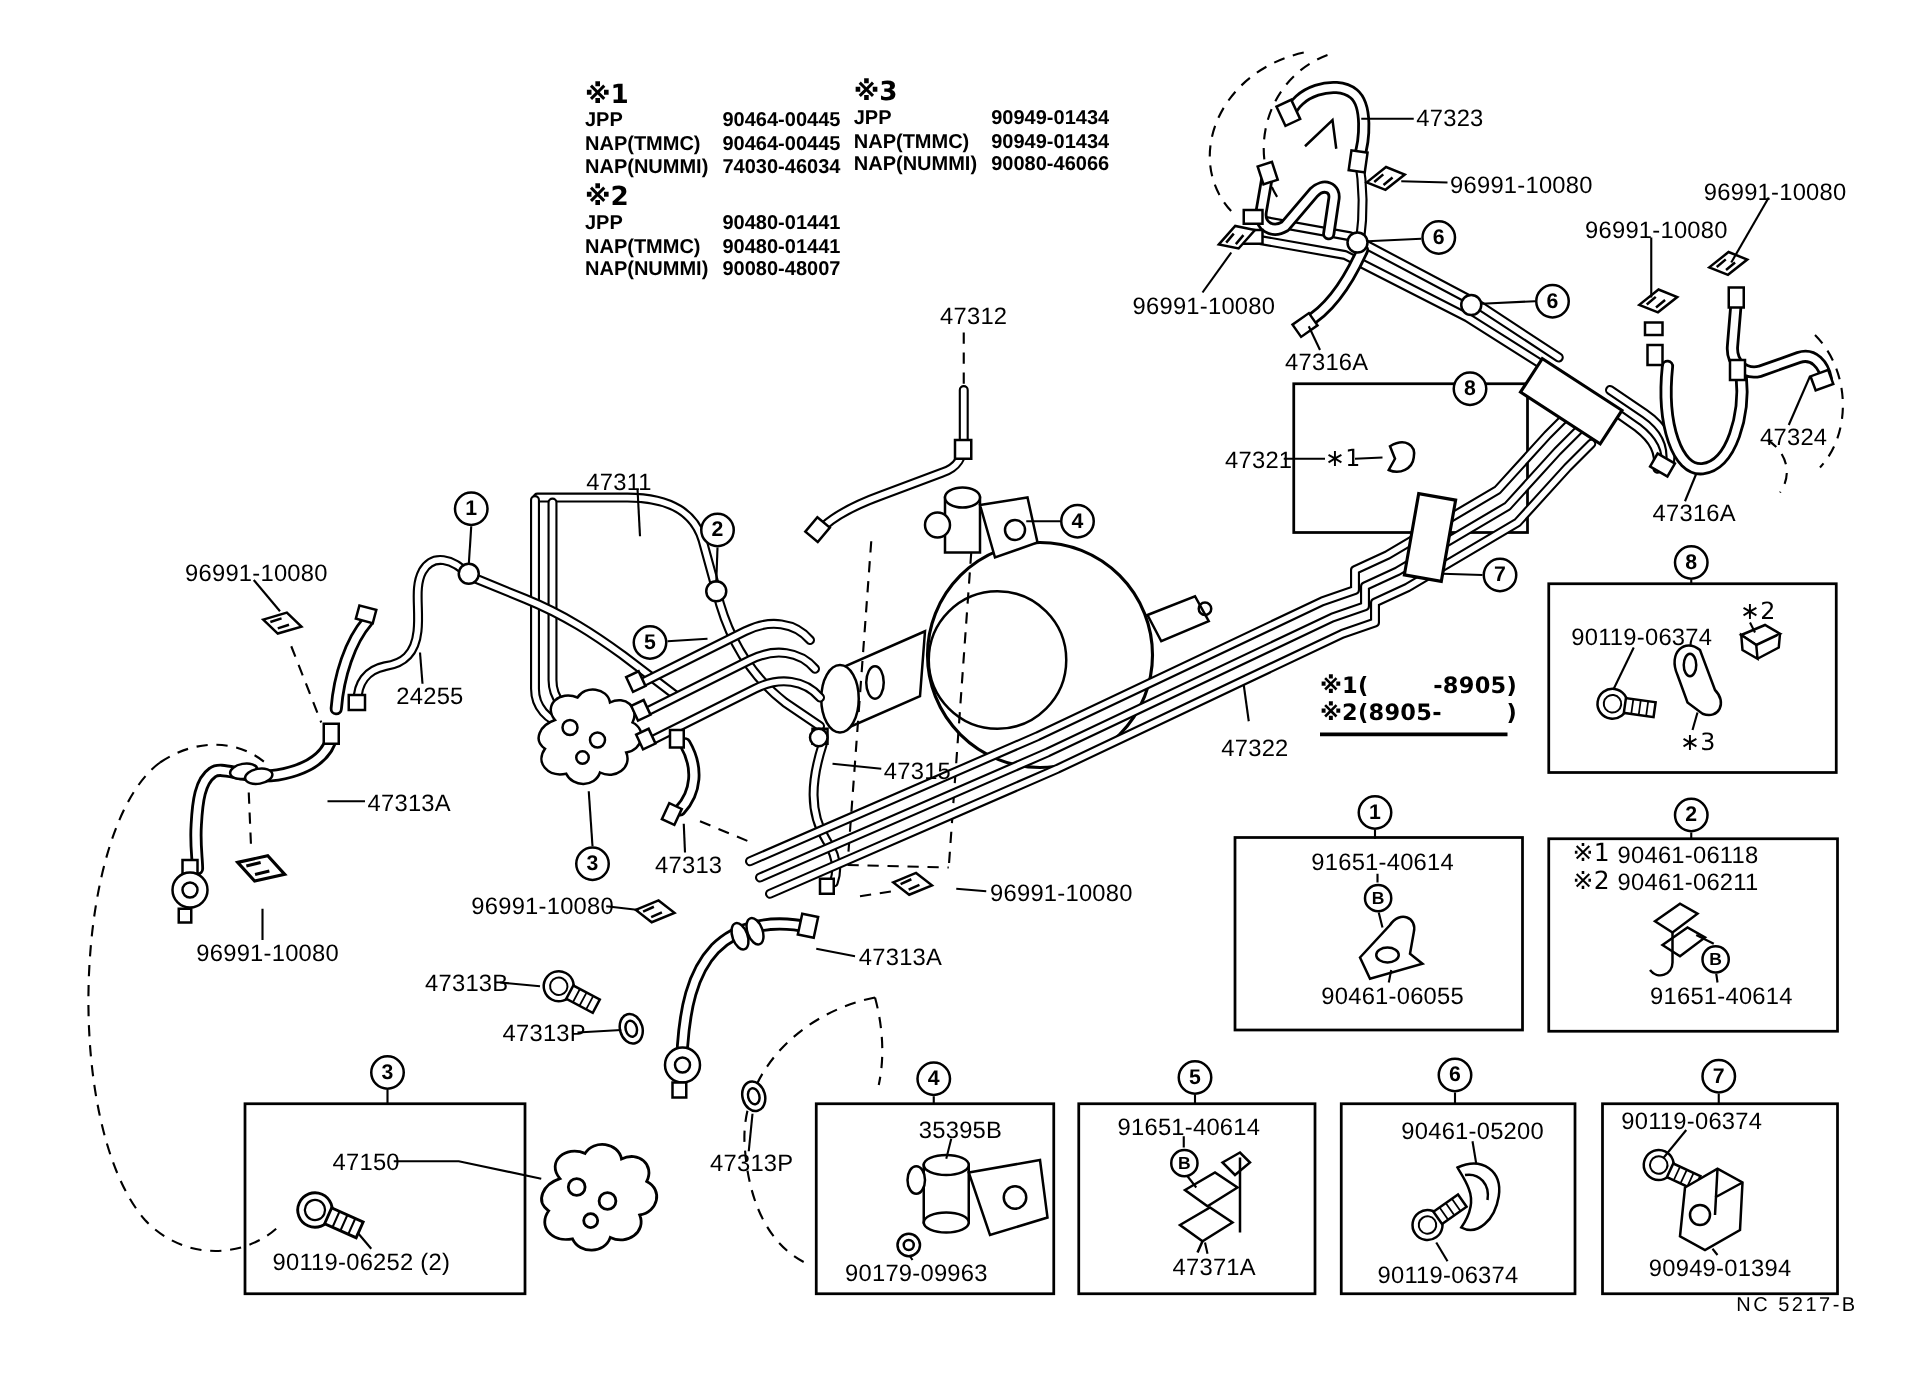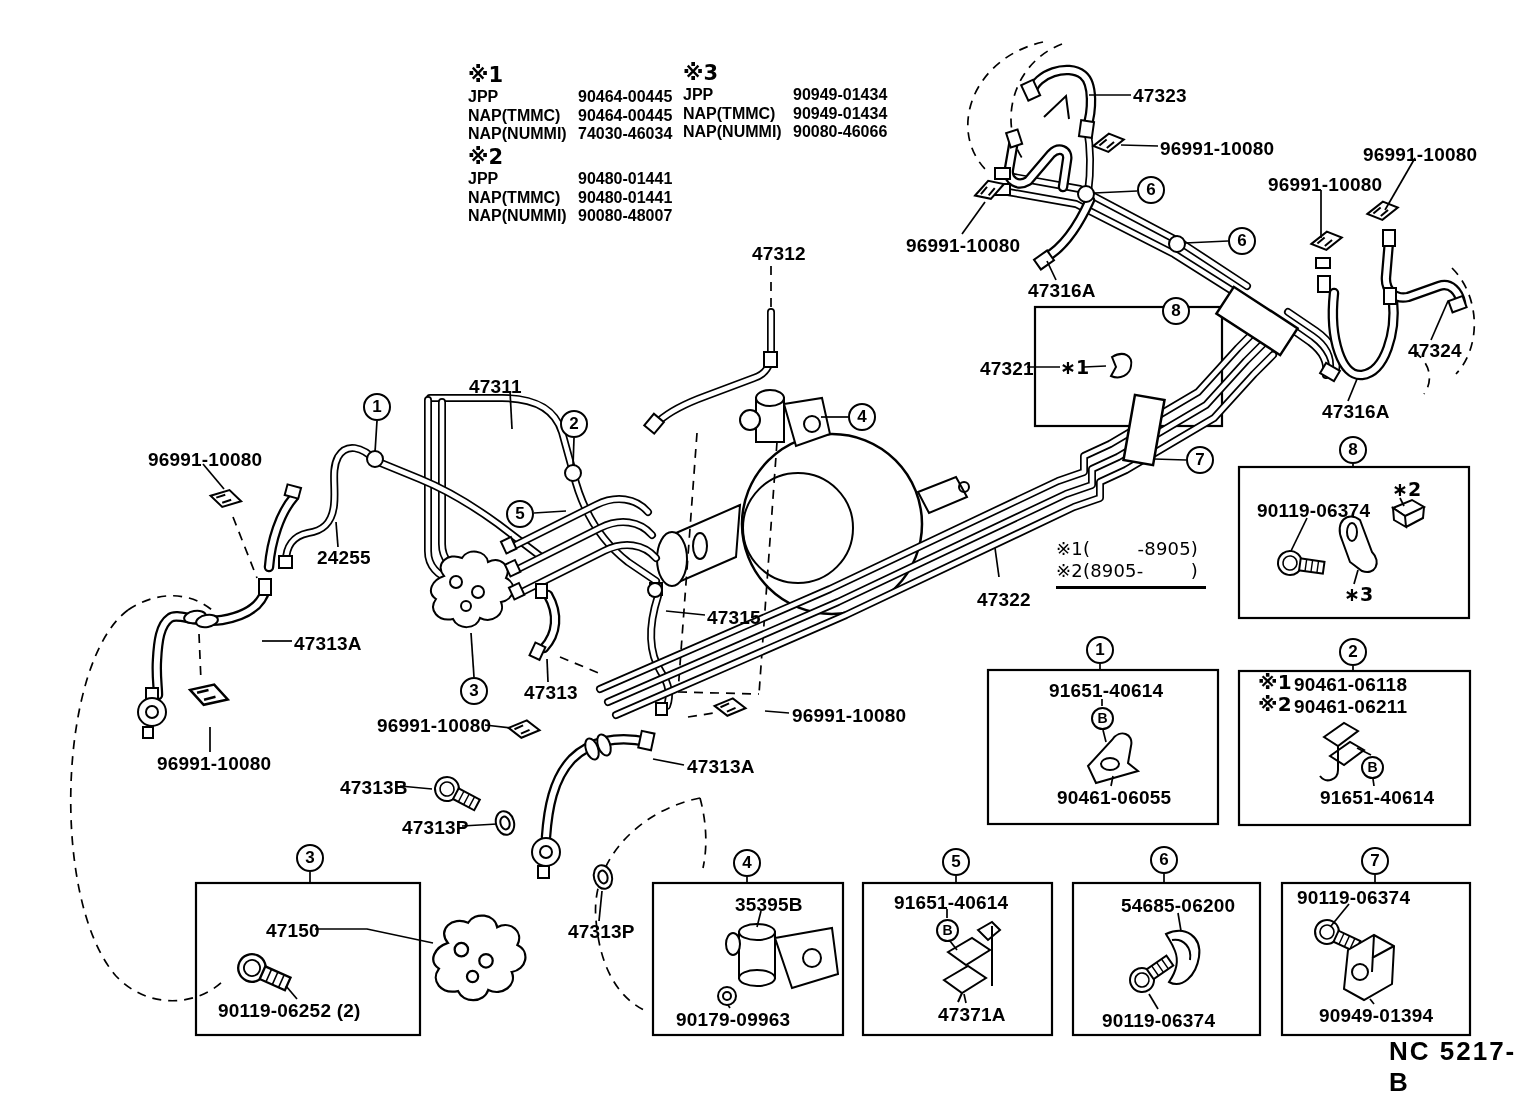--- a/index.html
+++ b/index.html
@@ -1,31 +1,31 @@
 <!DOCTYPE html>
 <html><head>
 <meta charset="utf-8">
 <style>
   html,body{margin:0;padding:0;background:#fff}
   #stage{position:relative;width:1528px;height:1116px;background:#fff;overflow:hidden;
          font-family:"Liberation Sans",sans-serif;color:#000}
   #art{position:absolute;left:0;top:0}
-  .lbl{position:absolute;white-space:pre;font-weight:700;font-size:19px;line-height:1;letter-spacing:.2px}
+  .lbl{position:absolute;white-space:pre;font-weight:400;font-size:19px;line-height:1;letter-spacing:.2px}
   .jsym{font-family:"DejaVu Sans","Liberation Sans",sans-serif}
   .marker{position:absolute;width:28px;height:28px;box-sizing:border-box;border:2.5px solid #000;
           border-radius:50%;background:#fff;text-align:center;font-weight:700;font-size:17px;line-height:23px}
   .bcirc{position:absolute;width:23px;height:23px;box-sizing:border-box;border:2.2px solid #000;
          border-radius:50%;background:#fff;text-align:center;font-weight:700;font-size:14px;line-height:19px}
   .legend-block{position:absolute}
   .legend-sym{font-weight:700;font-size:21px;line-height:22px;margin-bottom:2px}
   .legend-row{display:flex;font-weight:700;font-size:16px;line-height:18.6px;white-space:pre}
   .legend-row .plant{width:110px}
-  .rangeline{font-weight:400;font-size:18px;line-height:1}
+  .rangeline{font-weight:700;font-size:18px;line-height:1}
   .rule{position:absolute;background:#000}
-  .footer{position:absolute;font-weight:700;font-size:26px;letter-spacing:2px}
+  .footer{position:absolute;font-weight:400;font-size:16px;letter-spacing:2px}
   
   .ln{fill:none;stroke:#000;stroke-width:1.7}
   .dash{fill:none;stroke:#000;stroke-width:1.7;stroke-dasharray:9 7}
   .t8{fill:none;stroke:#000;stroke-width:8;stroke-linejoin:round;stroke-linecap:round}
   .t4{fill:none;stroke:#fff;stroke-width:4.6;stroke-linejoin:round;stroke-linecap:round}
   .t10{fill:none;stroke:#000;stroke-width:10.5;stroke-linejoin:round;stroke-linecap:round}
   .t5{fill:none;stroke:#fff;stroke-width:6;stroke-linejoin:round;stroke-linecap:round}
   .solid{fill:#fff;stroke:#000;stroke-width:2}
   .solid25{fill:#fff;stroke:#000;stroke-width:2.5}
   .thin{fill:none;stroke:#000;stroke-width:2}
@@ -458,21 +458,21 @@
 <div class="lbl" style="left:266px;top:921px">47150</div>
 <div class="lbl" style="left:218px;top:1001px">90119-06252 (2)</div>
 
 <div class="lbl" style="left:735px;top:895px">35395B</div>
 <div class="lbl" style="left:676px;top:1010px">90179-09963</div>
 
 <div class="lbl" style="left:894px;top:893px">91651-40614</div>
 <div class="bcirc" style="left:936px;top:919px">B</div>
 <div class="lbl" style="left:938px;top:1005px">47371A</div>
 
-<div class="lbl" style="left:1121px;top:896px">54685-06200</div>
+<div class="lbl" style="left:1121px;top:896px">90461-05200</div>
 <div class="lbl" style="left:1102px;top:1011px">90119-06374</div>
 
 <div class="lbl" style="left:1297px;top:888px">90119-06374</div>
 <div class="lbl" style="left:1319px;top:1006px">90949-01394</div>
 
 <div class="footer" style="left:1389px;top:1036px">NC 5217-B</div>
 
 </div>
 
 </body></html>

